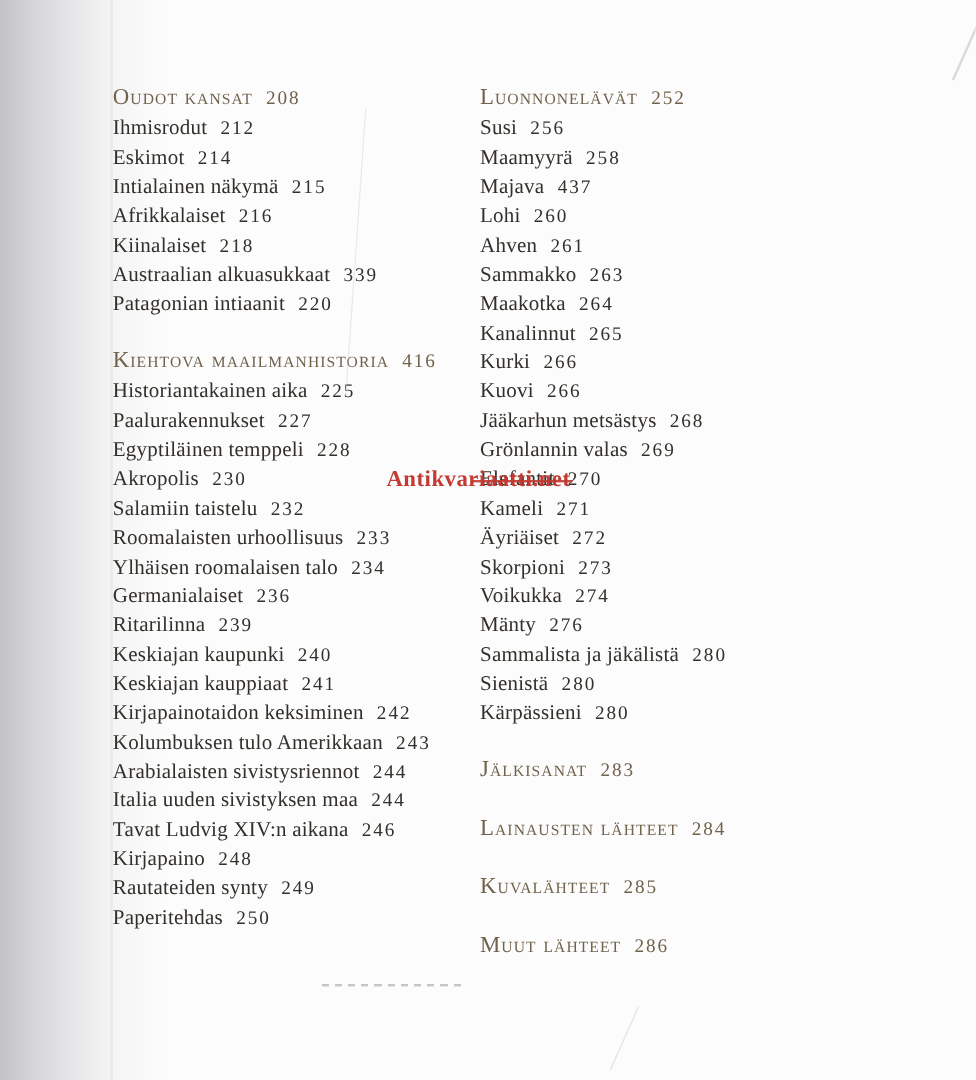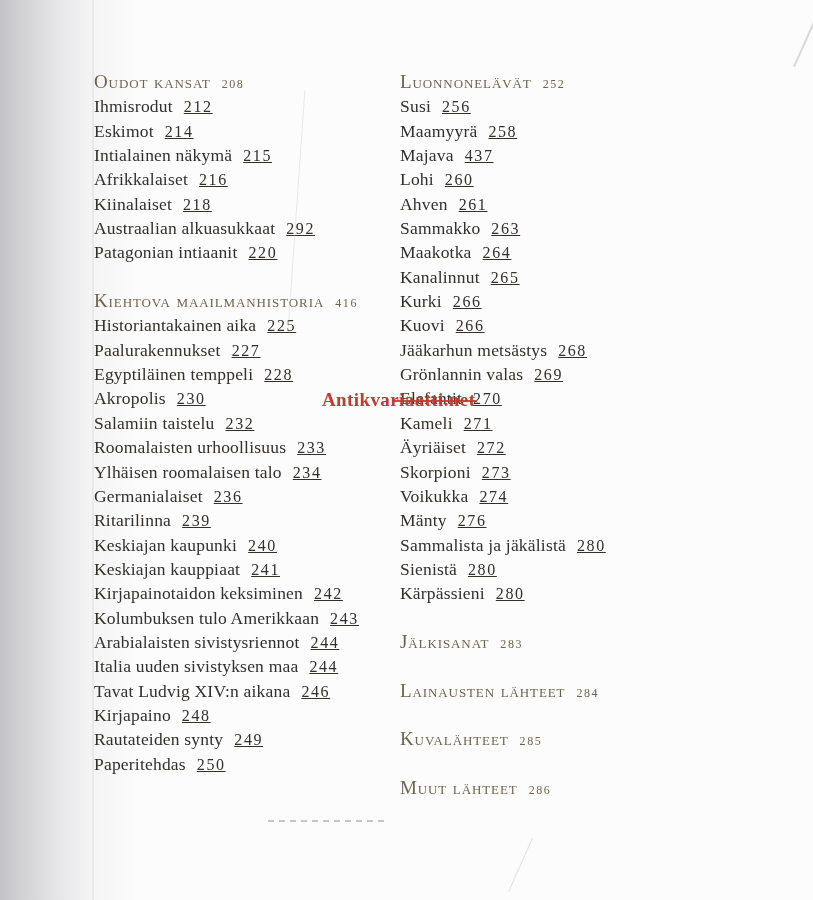--- a/index.html
+++ b/index.html
@@ -40,28 +40,28 @@
     background:rgba(200,200,205,0.5);transform:rotate(24deg);
   }
   .toc-col{position:absolute;top:70px;}
   #col-left{left:94px;width:330px;}
   #col-right{left:400px;width:360px;}
   .toc-section{margin-bottom:24.35px;}
   .toc-row{
     height:24.35px;line-height:24.35px;font-size:17.5px;
     color:var(--body-color);white-space:nowrap;letter-spacing:0.2px;
   }
-  .toc-row .pg{margin-left:11px;font-size:16px;letter-spacing:1.6px;text-decoration:underline;}
+  .toc-row .pg{margin-left:11px;font-size:16px;letter-spacing:1.6px;}
   .toc-heading{
     height:24.35px;line-height:24.35px;white-space:nowrap;
     font-variant:small-caps;font-size:19px;letter-spacing:0.9px;
     color:var(--heading-color);
   }
   .toc-heading .pg{
-    margin-left:11px;font-size:12px;letter-spacing:1.6px;font-variant:normal;
+    margin-left:11px;font-size:16px;letter-spacing:1.6px;font-variant:normal;
   }
   .watermark{
     position:absolute;left:322px;top:391px;height:18px;line-height:18px;
     font-family:Liberation Serif, serif;
     font-weight:bold;font-size:19px;letter-spacing:0.4px;
     color:var(--watermark-color);white-space:nowrap;text-align:center;
   }
   .watermark::after{
     content:"";position:absolute;left:46%;right:-2px;top:9px;height:2px;
     background:var(--watermark-color);opacity:0.9;
@@ -74,21 +74,21 @@
 <div class="curl-line"></div>
 
 <div class="toc-col" id="col-left">
     <div class="toc-section">
       <div class="toc-heading"><span class="hlabel">Oudot kansat</span><span class="pg">208</span></div>
       <div class="toc-row"><span class="ilabel">Ihmisrodut</span><span class="pg">212</span></div>
       <div class="toc-row"><span class="ilabel">Eskimot</span><span class="pg">214</span></div>
       <div class="toc-row"><span class="ilabel">Intialainen näkymä</span><span class="pg">215</span></div>
       <div class="toc-row"><span class="ilabel">Afrikkalaiset</span><span class="pg">216</span></div>
       <div class="toc-row"><span class="ilabel">Kiinalaiset</span><span class="pg">218</span></div>
-      <div class="toc-row"><span class="ilabel">Austraalian alkuasukkaat</span><span class="pg">292</span></div>
+      <div class="toc-row"><span class="ilabel">Austraalian alkuasukkaat</span><span class="pg">339</span></div>
       <div class="toc-row"><span class="ilabel">Patagonian intiaanit</span><span class="pg">220</span></div>
     </div>
     <div class="toc-section">
       <div class="toc-heading"><span class="hlabel">Kiehtova maailmanhistoria</span><span class="pg">416</span></div>
       <div class="toc-row"><span class="ilabel">Historiantakainen aika</span><span class="pg">225</span></div>
       <div class="toc-row"><span class="ilabel">Paalurakennukset</span><span class="pg">227</span></div>
       <div class="toc-row"><span class="ilabel">Egyptiläinen temppeli</span><span class="pg">228</span></div>
       <div class="toc-row"><span class="ilabel">Akropolis</span><span class="pg">230</span></div>
       <div class="toc-row"><span class="ilabel">Salamiin taistelu</span><span class="pg">232</span></div>
       <div class="toc-row"><span class="ilabel">Roomalaisten urhoollisuus</span><span class="pg">233</span></div>

